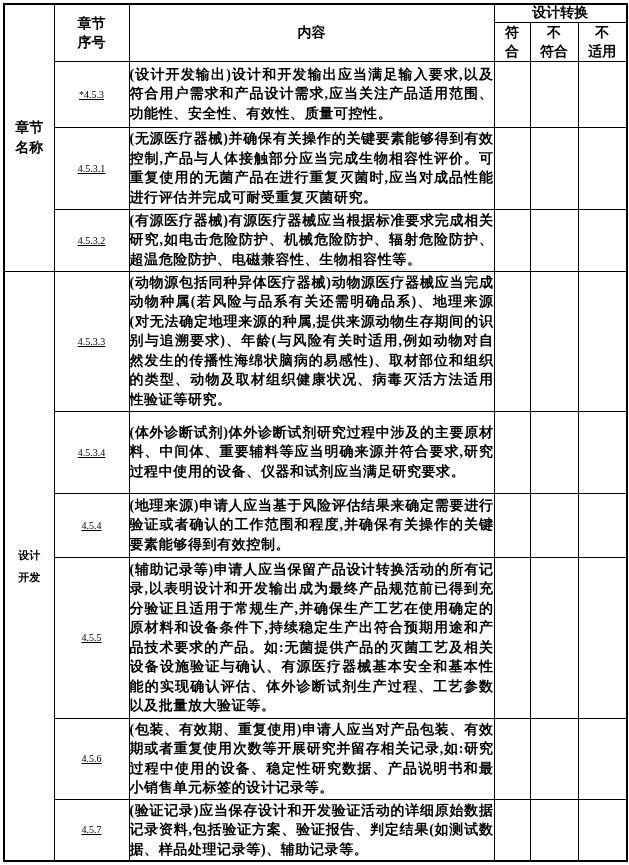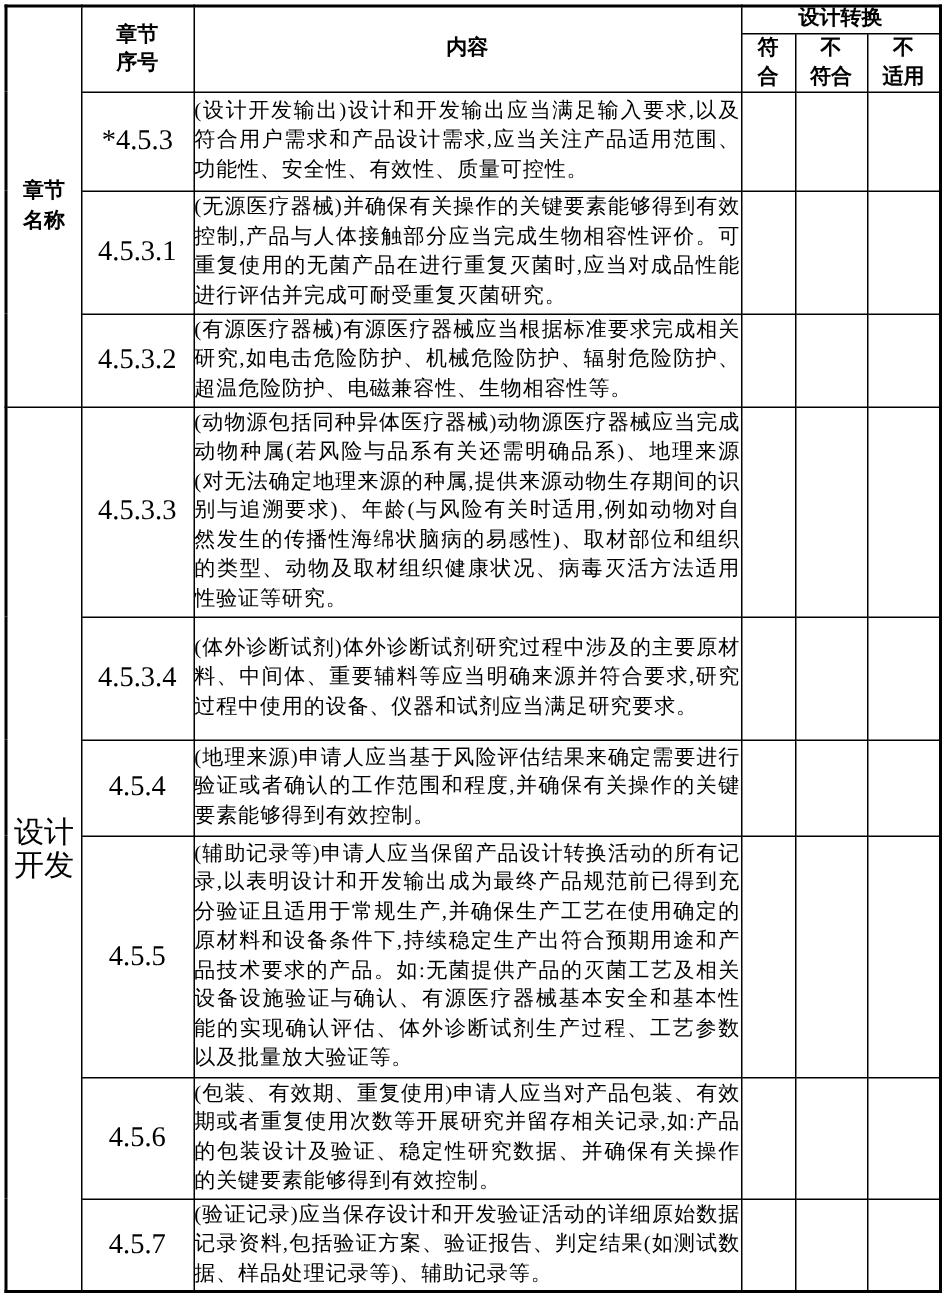--- a/index.html
+++ b/index.html
@@ -44,35 +44,36 @@
     white-space:pre-line;
   }
   .hdr-result { line-height:16px; }
   .hdr-chapname {
     vertical-align:top;
     padding-top:9px;
     line-height:20px;
   }
   .cell-num {
     text-align:center;
-    font-size:19px;
+    font-size:10px;
     font-weight:normal;
+    text-decoration:underline;
   }
   .cell-content {
     text-align:justify;
     font-size:14px;
     line-height:19.5px;
     letter-spacing:0.6px;
     padding:2px 3px 2px 5px;
-    font-weight:normal;
+    font-weight:bold;
   }
   .cell-group {
-    font-weight:normal;
+    font-weight:bold;
     text-align:center;
-    font-size:20px;
+    font-size:11px;
     line-height:22px;
     white-space:pre-line;
   }
   .cell-judge { background:#ffffff; }
 </style>
 </head>
 <body>
 
 <div class="page">
   <table class="audit">
@@ -157,21 +158,21 @@
     <tr class="r-455">
       <td class="cell-num">4.5.5</td>
       <td class="cell-content">(辅助记录等)申请人应当保留产品设计转换活动的所有记录,以表明设计和开发输出成为最终产品规范前已得到充分验证且适用于常规生产,并确保生产工艺在使用确定的原材料和设备条件下,持续稳定生产出符合预期用途和产品技术要求的产品。如:无菌提供产品的灭菌工艺及相关设备设施验证与确认、有源医疗器械基本安全和基本性能的实现确认评估、体外诊断试剂生产过程、工艺参数以及批量放大验证等。</td>
       <td class="cell-judge"></td>
       <td class="cell-judge"></td>
       <td class="cell-judge"></td>
     </tr>
 
     <tr class="r-456">
       <td class="cell-num">4.5.6</td>
-      <td class="cell-content">(包装、有效期、重复使用)申请人应当对产品包装、有效期或者重复使用次数等开展研究并留存相关记录,如:产品的包装设计及验证、稳定性研究数据、并确保有关操作的关键要素能够得到有效控制。</td>
+      <td class="cell-content">(包装、有效期、重复使用)申请人应当对产品包装、有效期或者重复使用次数等开展研究并留存相关记录,如:研究过程中使用的设备、稳定性研究数据、产品说明书和最小销售单元标签的设计记录等。</td>
       <td class="cell-judge"></td>
       <td class="cell-judge"></td>
       <td class="cell-judge"></td>
     </tr>
 
     <tr class="r-457">
       <td class="cell-num">4.5.7</td>
       <td class="cell-content">(验证记录)应当保存设计和开发验证活动的详细原始数据记录资料,包括验证方案、验证报告、判定结果(如测试数据、样品处理记录等)、辅助记录等。</td>
       <td class="cell-judge"></td>
       <td class="cell-judge"></td>

